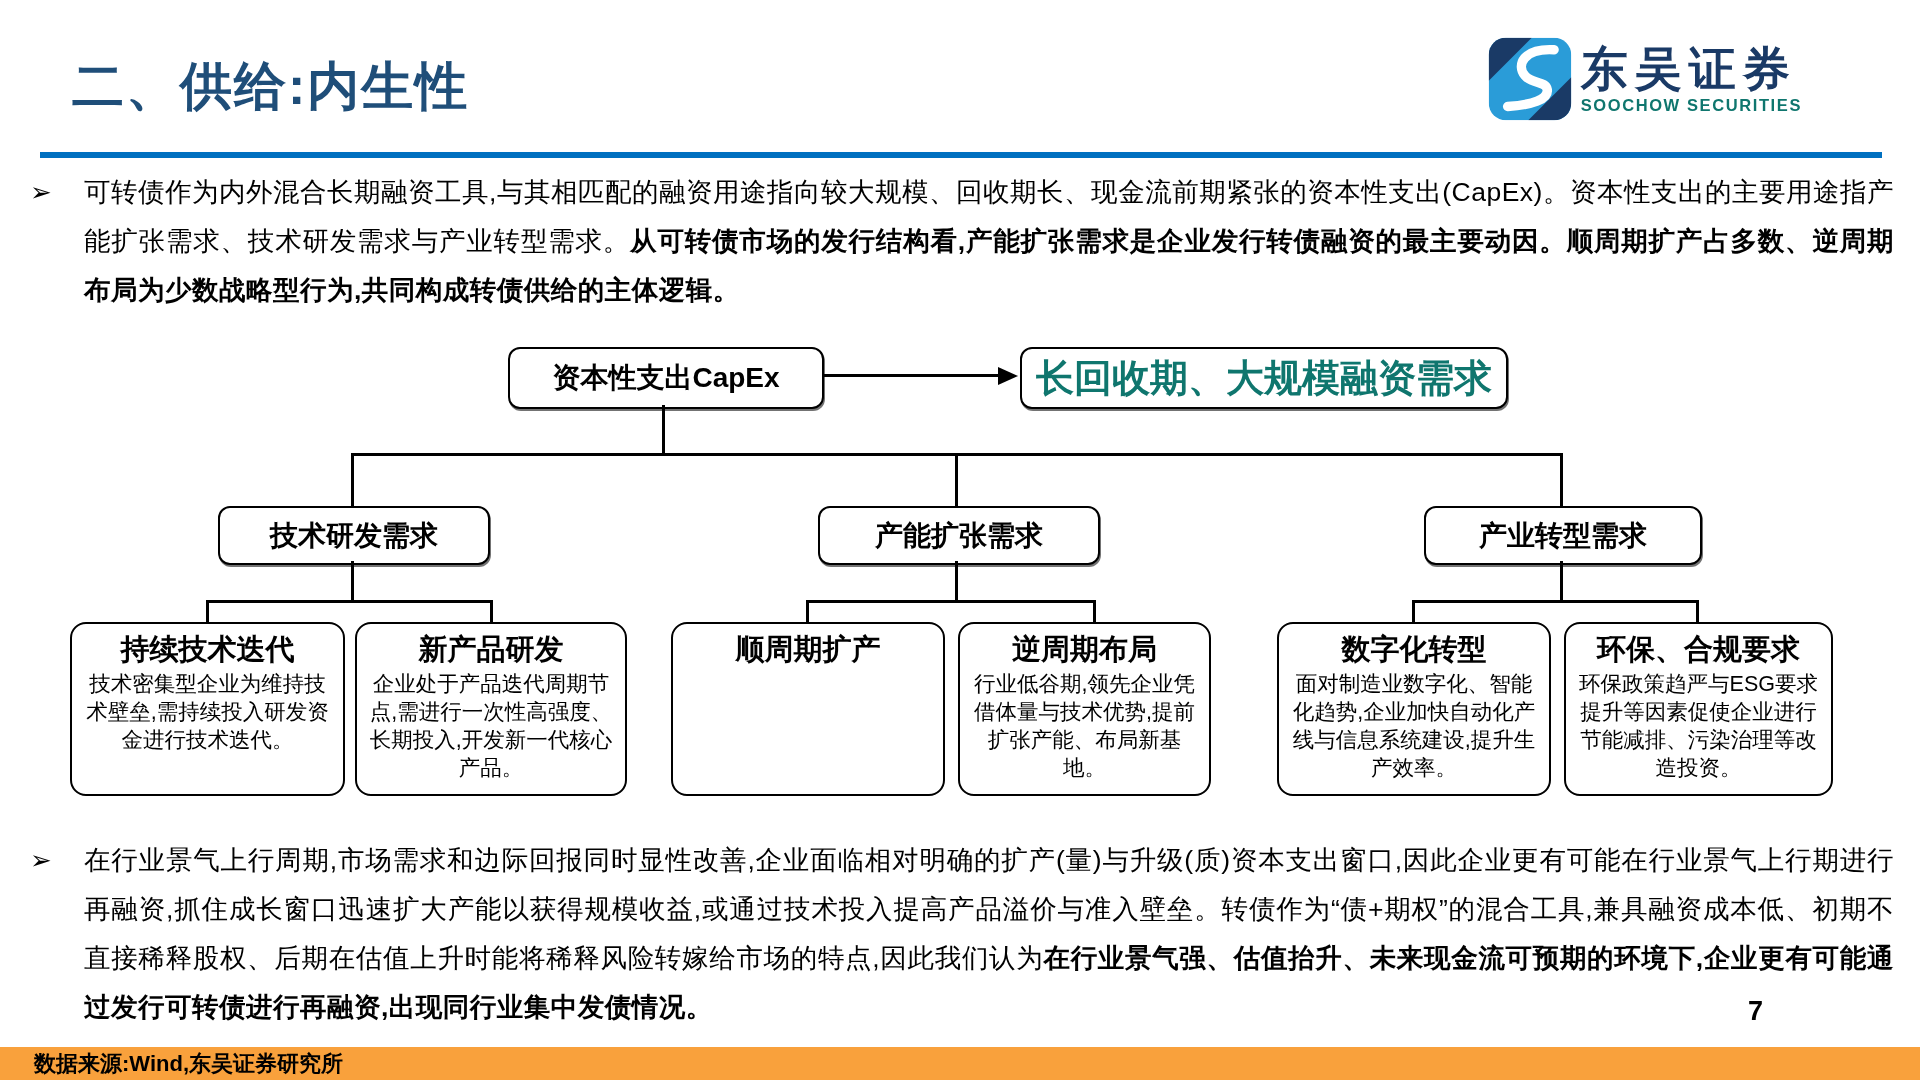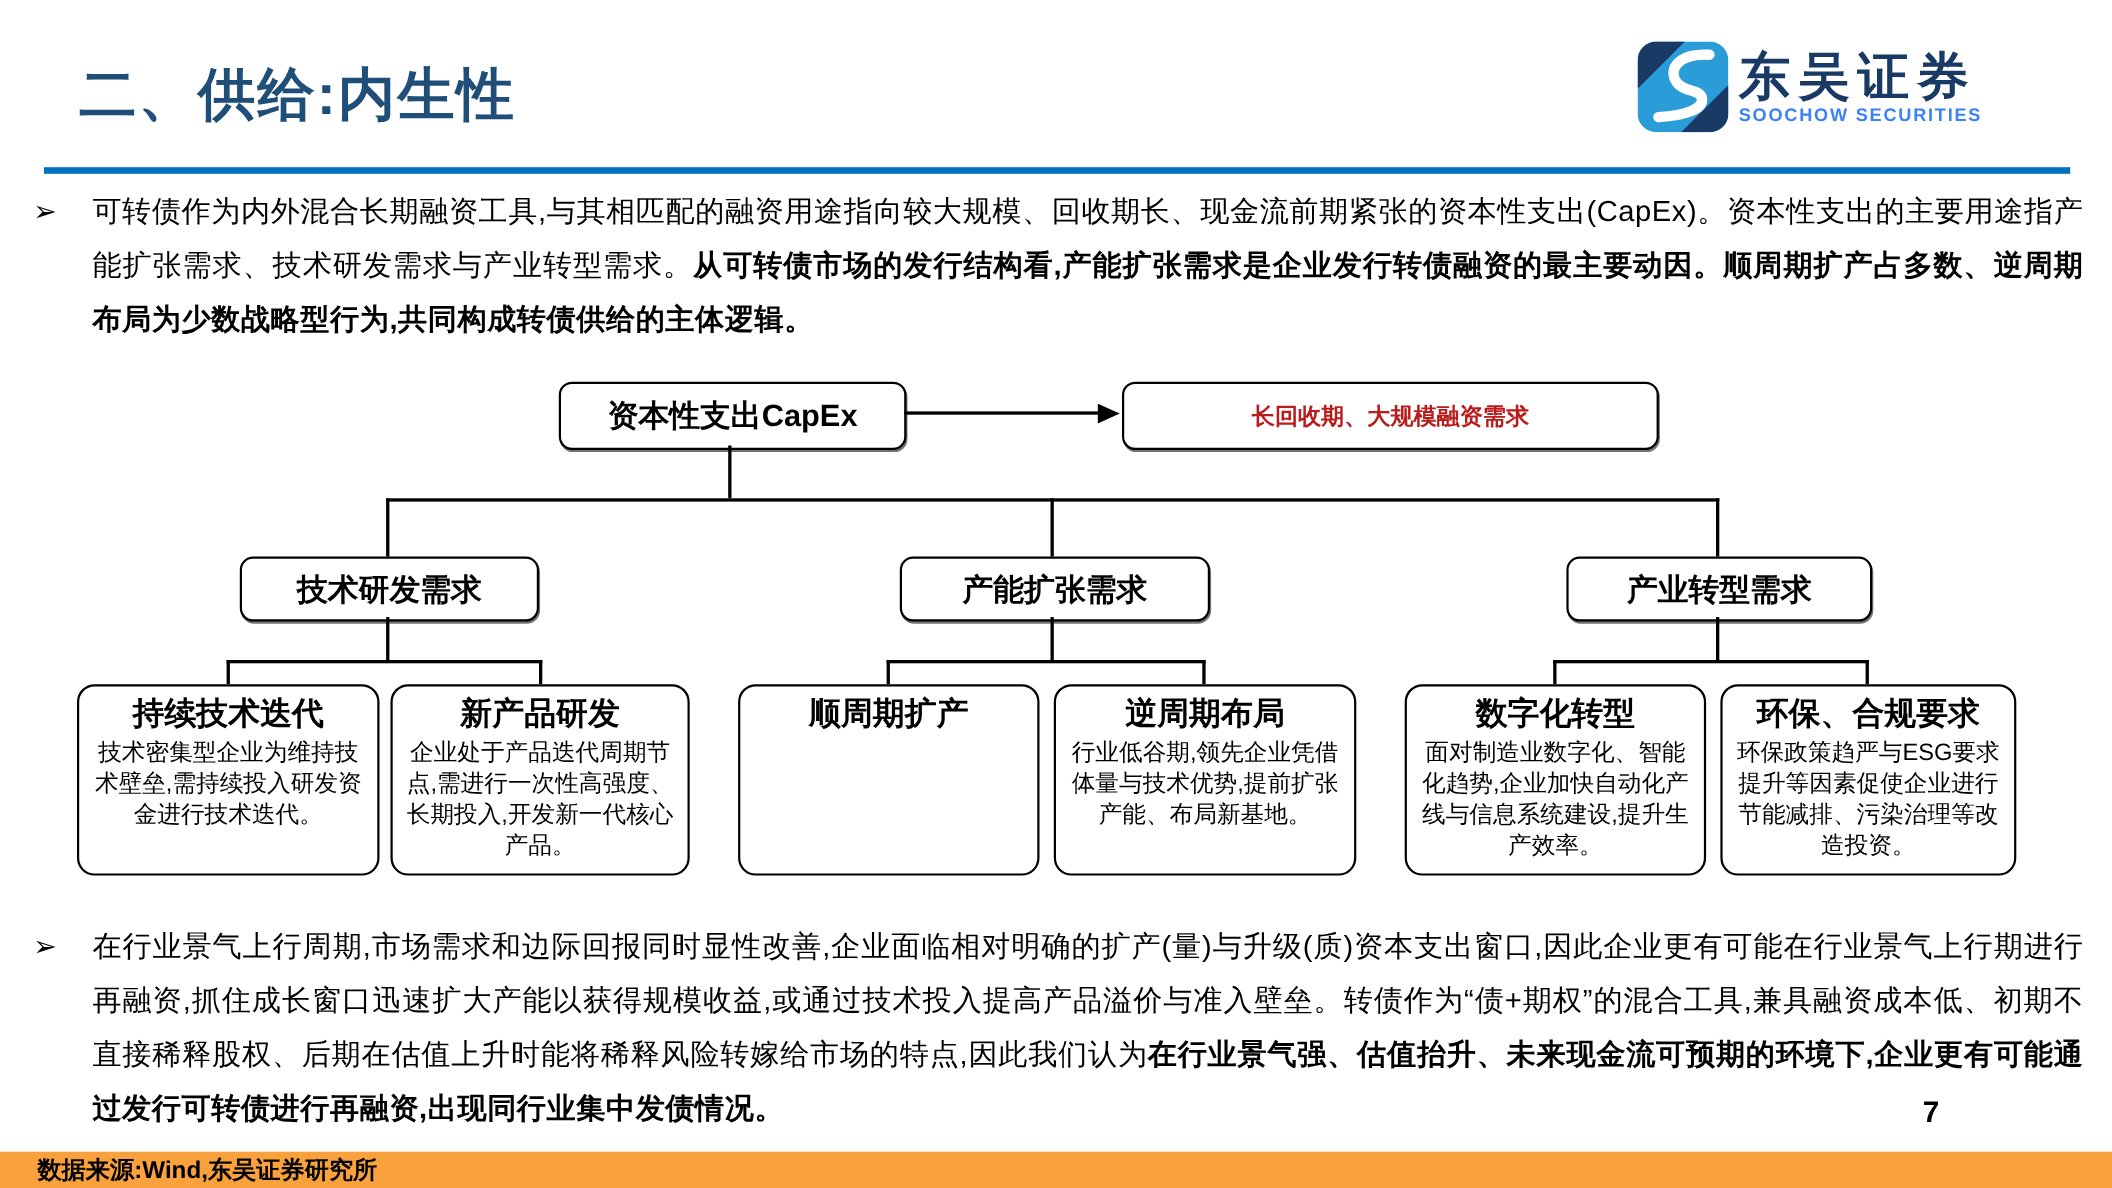--- a/index.html
+++ b/index.html
@@ -13,37 +13,37 @@
   .title{
     position:absolute;left:72px;top:52px;
     font-size:52px;font-weight:700;color:#1F4E79;letter-spacing:2px;
   }
   .rule{position:absolute;left:40px;top:152px;width:1842px;height:6px;background:#0070C0;}
   
   .logo{position:absolute;top:36px;right:118px;display:flex;align-items:center;gap:8px;}
   .logo-icon{width:86px;height:86px;}
   .logo-text{display:flex;flex-direction:column;align-items:flex-start;}
   .logo-cn{font-size:47px;font-weight:700;color:#1A3A66;letter-spacing:7px;line-height:1.1;}
-  .logo-en{font-size:16.5px;font-weight:700;color:#3b82f6;letter-spacing:1.6px;margin-top:2px;}
+  .logo-en{font-size:16.5px;font-weight:700;color:#0f766e;letter-spacing:1.6px;margin-top:2px;}
   
   .para{position:absolute;display:flex;align-items:flex-start;}
   .p1{left:26px;top:168px;width:1868px;}
   .p2{left:26px;top:836px;width:1868px;}
   .bullet{flex:0 0 54px;font-size:26px;line-height:49px;padding-left:4px;}
   .ptext{flex:1;font-size:26.5px;line-height:49px;text-align:justify;letter-spacing:0.5px;}
   .b{font-weight:700;}
   
   .flow{position:absolute;left:0;top:340px;width:1920px;height:462px;padding-left:24px;}
   .fbox{
     position:absolute;border:2.5px solid #000;border-radius:12px;background:#fff;
     display:flex;align-items:center;justify-content:center;text-align:center;
     box-shadow:1px 2px 0 rgba(0,0,0,0.55);
   }
   .fbox .lbl{font-size:28px;font-weight:700;}
-  .outcome .lbl{font-size:21px;color:#b91c1c;}
+  .outcome .lbl{font-size:38px;color:#0f766e;}
   .childbox{
     position:absolute;border:2.5px solid #000;border-radius:16px;background:#fff;
     padding:6px 10px;box-sizing:border-box;text-align:center;
   }
   .childbox .ctitle{font-size:29px;font-weight:700;line-height:38px;}
   .childbox .cbody{font-size:21.5px;line-height:28px;margin-top:2px;}
   .cn{position:absolute;background:#000;}
   .arrowline{position:absolute;background:#000;height:3px;}
   .arrowhead{
     position:absolute;width:0;height:0;
@@ -137,21 +137,21 @@
       <div class="ctitle">持续技术迭代</div>
       <div class="cbody">技术密集型企业为维持技术壁垒,需持续投入研发资金进行技术迭代。</div>
     </div>
     <div class="childbox" style="left:355px;top:282px;width:272px;height:174px;">
       <div class="ctitle">新产品研发</div>
       <div class="cbody">企业处于产品迭代周期节点,需进行一次性高强度、长期投入,开发新一代核心产品。</div>
     </div>
     <div class="childbox" style="left:671px;top:282px;width:274px;height:174px;">
       <div class="ctitle">顺周期扩产</div>
     </div>
-    <div class="childbox" style="left:958px;top:282px;width:275px;height:174px;">
+    <div class="childbox" style="left:958px;top:282px;width:253px;height:174px;">
       <div class="ctitle">逆周期布局</div>
       <div class="cbody">行业低谷期,领先企业凭借体量与技术优势,提前扩张产能、布局新基地。</div>
     </div>
     <div class="childbox" style="left:1277px;top:282px;width:274px;height:174px;">
       <div class="ctitle">数字化转型</div>
       <div class="cbody">面对制造业数字化、智能化趋势,企业加快自动化产线与信息系统建设,提升生产效率。</div>
     </div>
     <div class="childbox" style="left:1564px;top:282px;width:269px;height:174px;">
       <div class="ctitle">环保、合规要求</div>
       <div class="cbody">环保政策趋严与ESG要求提升等因素促使企业进行节能减排、污染治理等改造投资。</div>

